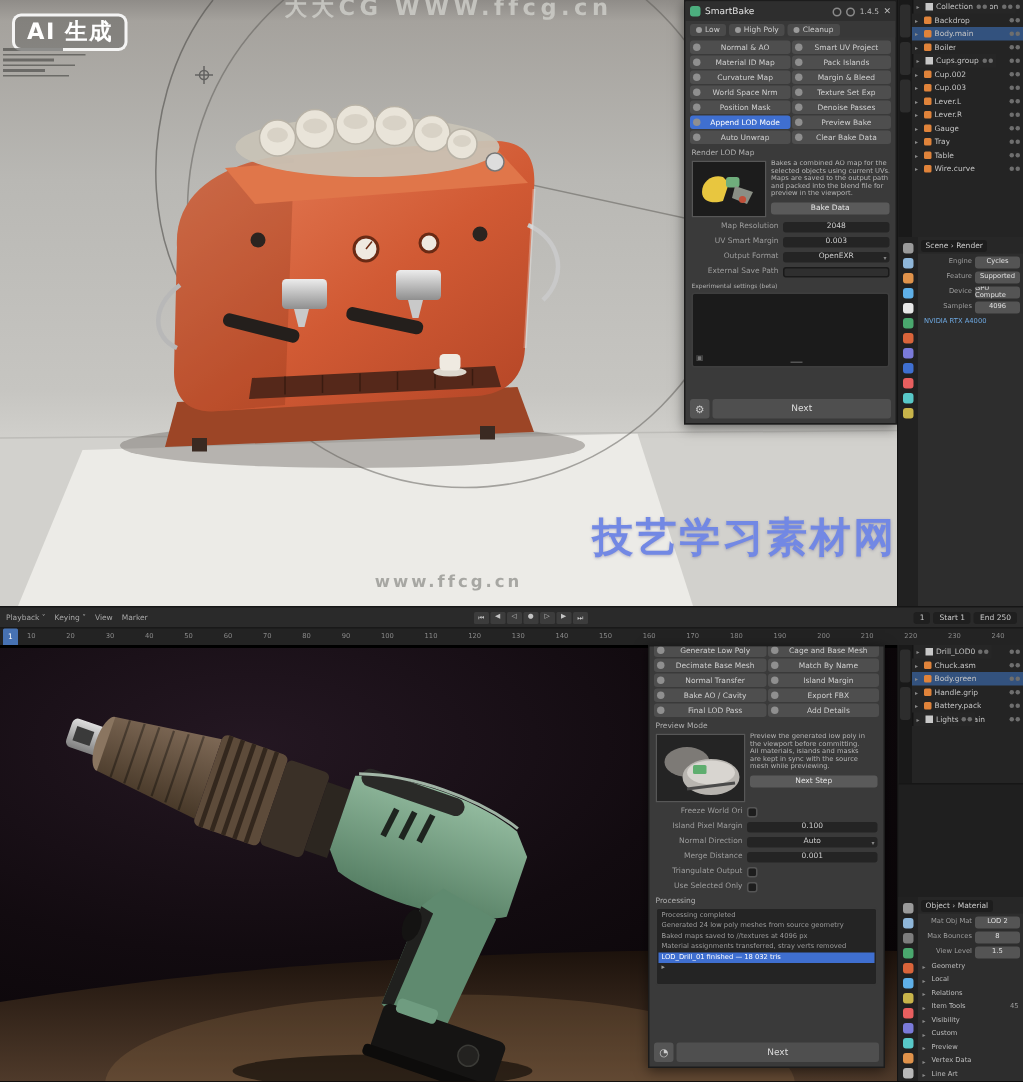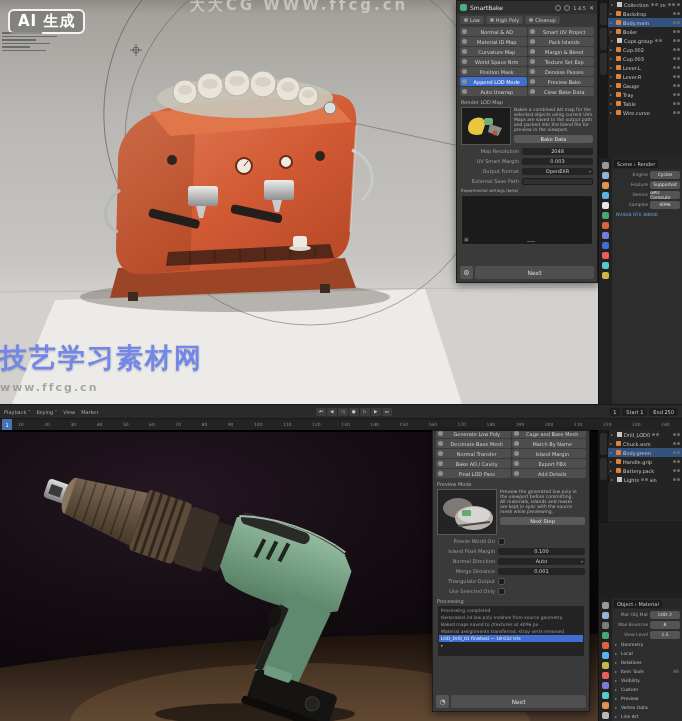--- a/index.html
+++ b/index.html
@@ -8,25 +8,25 @@
 
   
   .vp-top{position:absolute;left:0;top:0;width:598px;height:404px;overflow:hidden;
     background:linear-gradient(180deg,#8f8c88 0,#a5a29d 14px,#b9b8b4 120px,#c6c5c1 260px,#d3d2ce 300px,#d8d7d3 100%);}
   .wm-top{position:absolute;top:-4px;left:0;width:598px;text-align:center;font-size:15px;font-weight:bold;
     color:rgba(208,208,203,.8);letter-spacing:3px;white-space:nowrap;}
   .badge{position:absolute;left:8px;top:9px;border:2px solid rgba(255,255,255,.92);border-radius:6px;
     background:rgba(70,70,66,.35);color:#fff;font-size:15px;font-weight:bold;padding:1px 8px;letter-spacing:1px;}
   .minitext{position:absolute;left:2px;top:32px;display:flex;flex-direction:column;gap:2px;}
   .minitext i{display:block;height:1.5px;background:rgba(55,55,52,.55);}
-  .wm-main{position:absolute;top:340px;left:0;width:598px;display:flex;justify-content:flex-start;gap:24px;
+  .wm-main{position:absolute;top:340px;left:0;width:598px;display:flex;justify-content:flex-end;gap:24px;
     align-items:baseline;font-weight:bold;color:#7288e4;text-shadow:0 1px 2px rgba(40,40,120,.3);white-space:nowrap;}
   .wm-main .cn{font-size:27px;letter-spacing:2px}
   .wm-main .en{font-size:23px;letter-spacing:7px}
-  .wm-sub{position:absolute;top:381px;left:0;width:598px;font-size:11px;font-weight:bold;
+  .wm-sub{position:absolute;top:381px;left:0;width:598px;text-align:center;font-size:11px;font-weight:bold;
     color:rgba(138,138,134,.7);letter-spacing:2px;}
 
   
   .panel{position:absolute;background:#3a3a3a;border:1px solid #1c1c1c;box-shadow:0 2px 8px rgba(0,0,0,.5);overflow:hidden;}
   .panel-top{left:456px;top:0;width:142px;height:283px;}
   .panel-bottom{left:432px;top:430px;width:158px;height:282px;}
   .phead{height:13px;background:#2e2e2e;display:flex;align-items:center;gap:3px;padding:0 3px;}
   .pdot{width:7px;height:7px;border-radius:2px;background:#4cae7e;flex:none}
   .ptitle{font-size:6px;color:#e2e2e2;flex:1;white-space:nowrap;overflow:hidden}
   .pcirc{width:6px;height:6px;border-radius:50%;border:1px solid #8a8a8a;flex:none}

